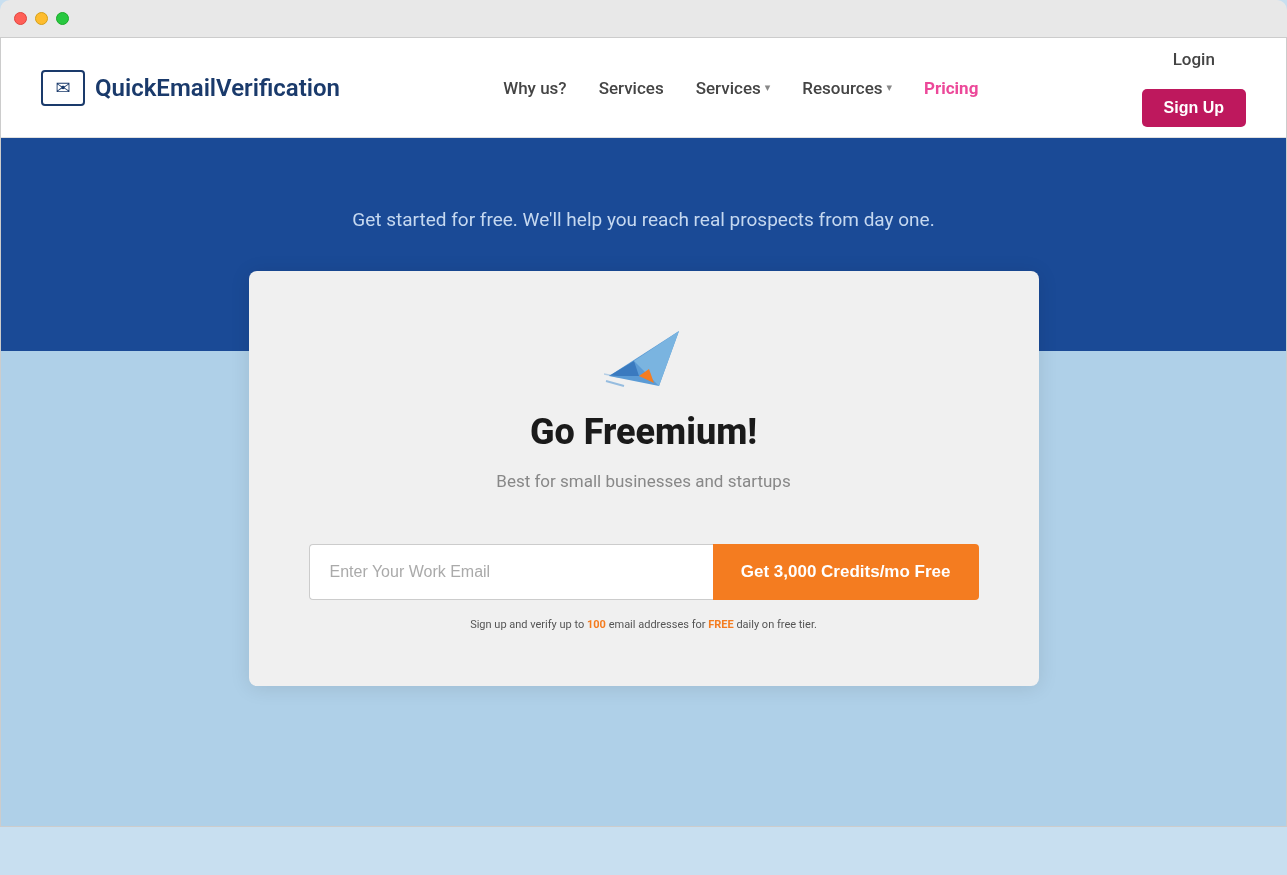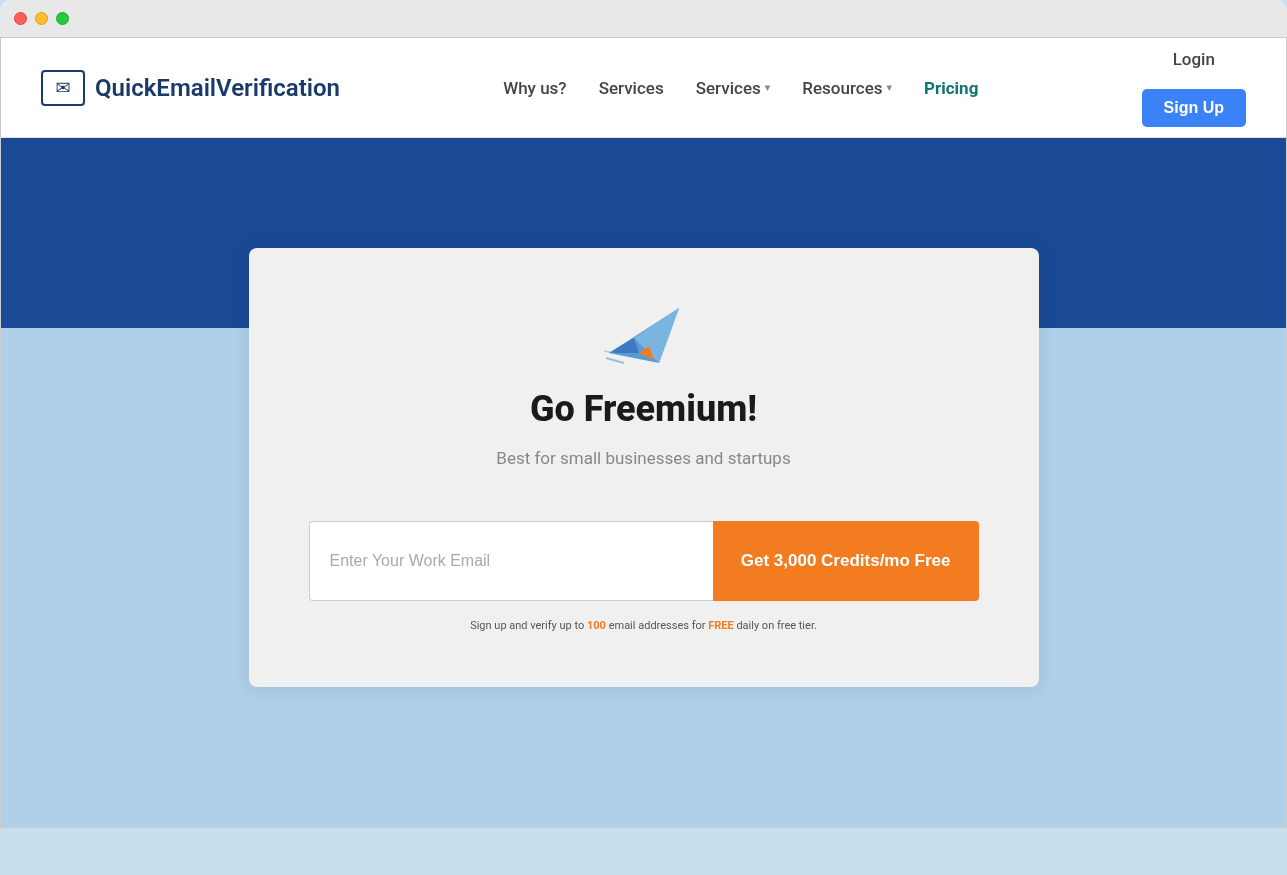--- a/index.html
+++ b/index.html
@@ -93,21 +93,21 @@
       color: #444;
       text-decoration: none;
       font-size: 17px;
       font-weight: 500;
       display: flex;
       align-items: center;
       gap: 4px;
     }
 
     .nav-links a.active {
-      color: #0f766e;
+      color: #ec4899;
       font-weight: 700;
     }
 
     .nav-links .dropdown-arrow {
       font-size: 11px;
       color: #888;
     }
 
     .nav-actions {
       display: flex;
@@ -117,21 +117,21 @@
     }
 
     .btn-login {
       color: #444;
       text-decoration: none;
       font-size: 17px;
       font-weight: 500;
     }
 
     .btn-signup {
-      background: #3b82f6;
+      background: #be185d;
       color: white;
       border: none;
       padding: 10px 22px;
       border-radius: 5px;
       font-size: 16px;
       font-weight: 600;
       cursor: pointer;
     }
 
     
@@ -214,21 +214,21 @@
     }
 
     .email-input::placeholder {
       color: #aaa;
     }
 
     .cta-button {
       background: #f47c20;
       color: white;
       border: none;
-      padding: 30px 28px;
+      padding: 18px 28px;
       font-size: 17px;
       font-weight: 600;
       border-radius: 0 4px 4px 0;
       cursor: pointer;
       white-space: nowrap;
     }
 
     .card-note {
       font-size: 11px;
       color: #555;
@@ -291,20 +291,21 @@
       </li>
     </ul>
 
     <div class="nav-actions">
       <a href="#" class="btn-login">Login</a>
       <button class="btn-signup">Sign Up</button>
     </div>
   </nav>
 
   <section class="hero">
+    <p class="hero-subtitle">Get started for free. We'll help you reach real prospects from day one.</p>
   </section>
 
   <div class="card-section">
     <div class="freemium-card">
 
       <div class="paper-plane-icon">
         <svg viewBox="0 0 80 70" xmlns="http://www.w3.org/2000/svg">
 
           <polygon points="5,55 75,10 55,65" fill="#5b9bd5"></polygon>
           <polygon points="5,55 30,40 35,55" fill="#3a7abf"></polygon>

